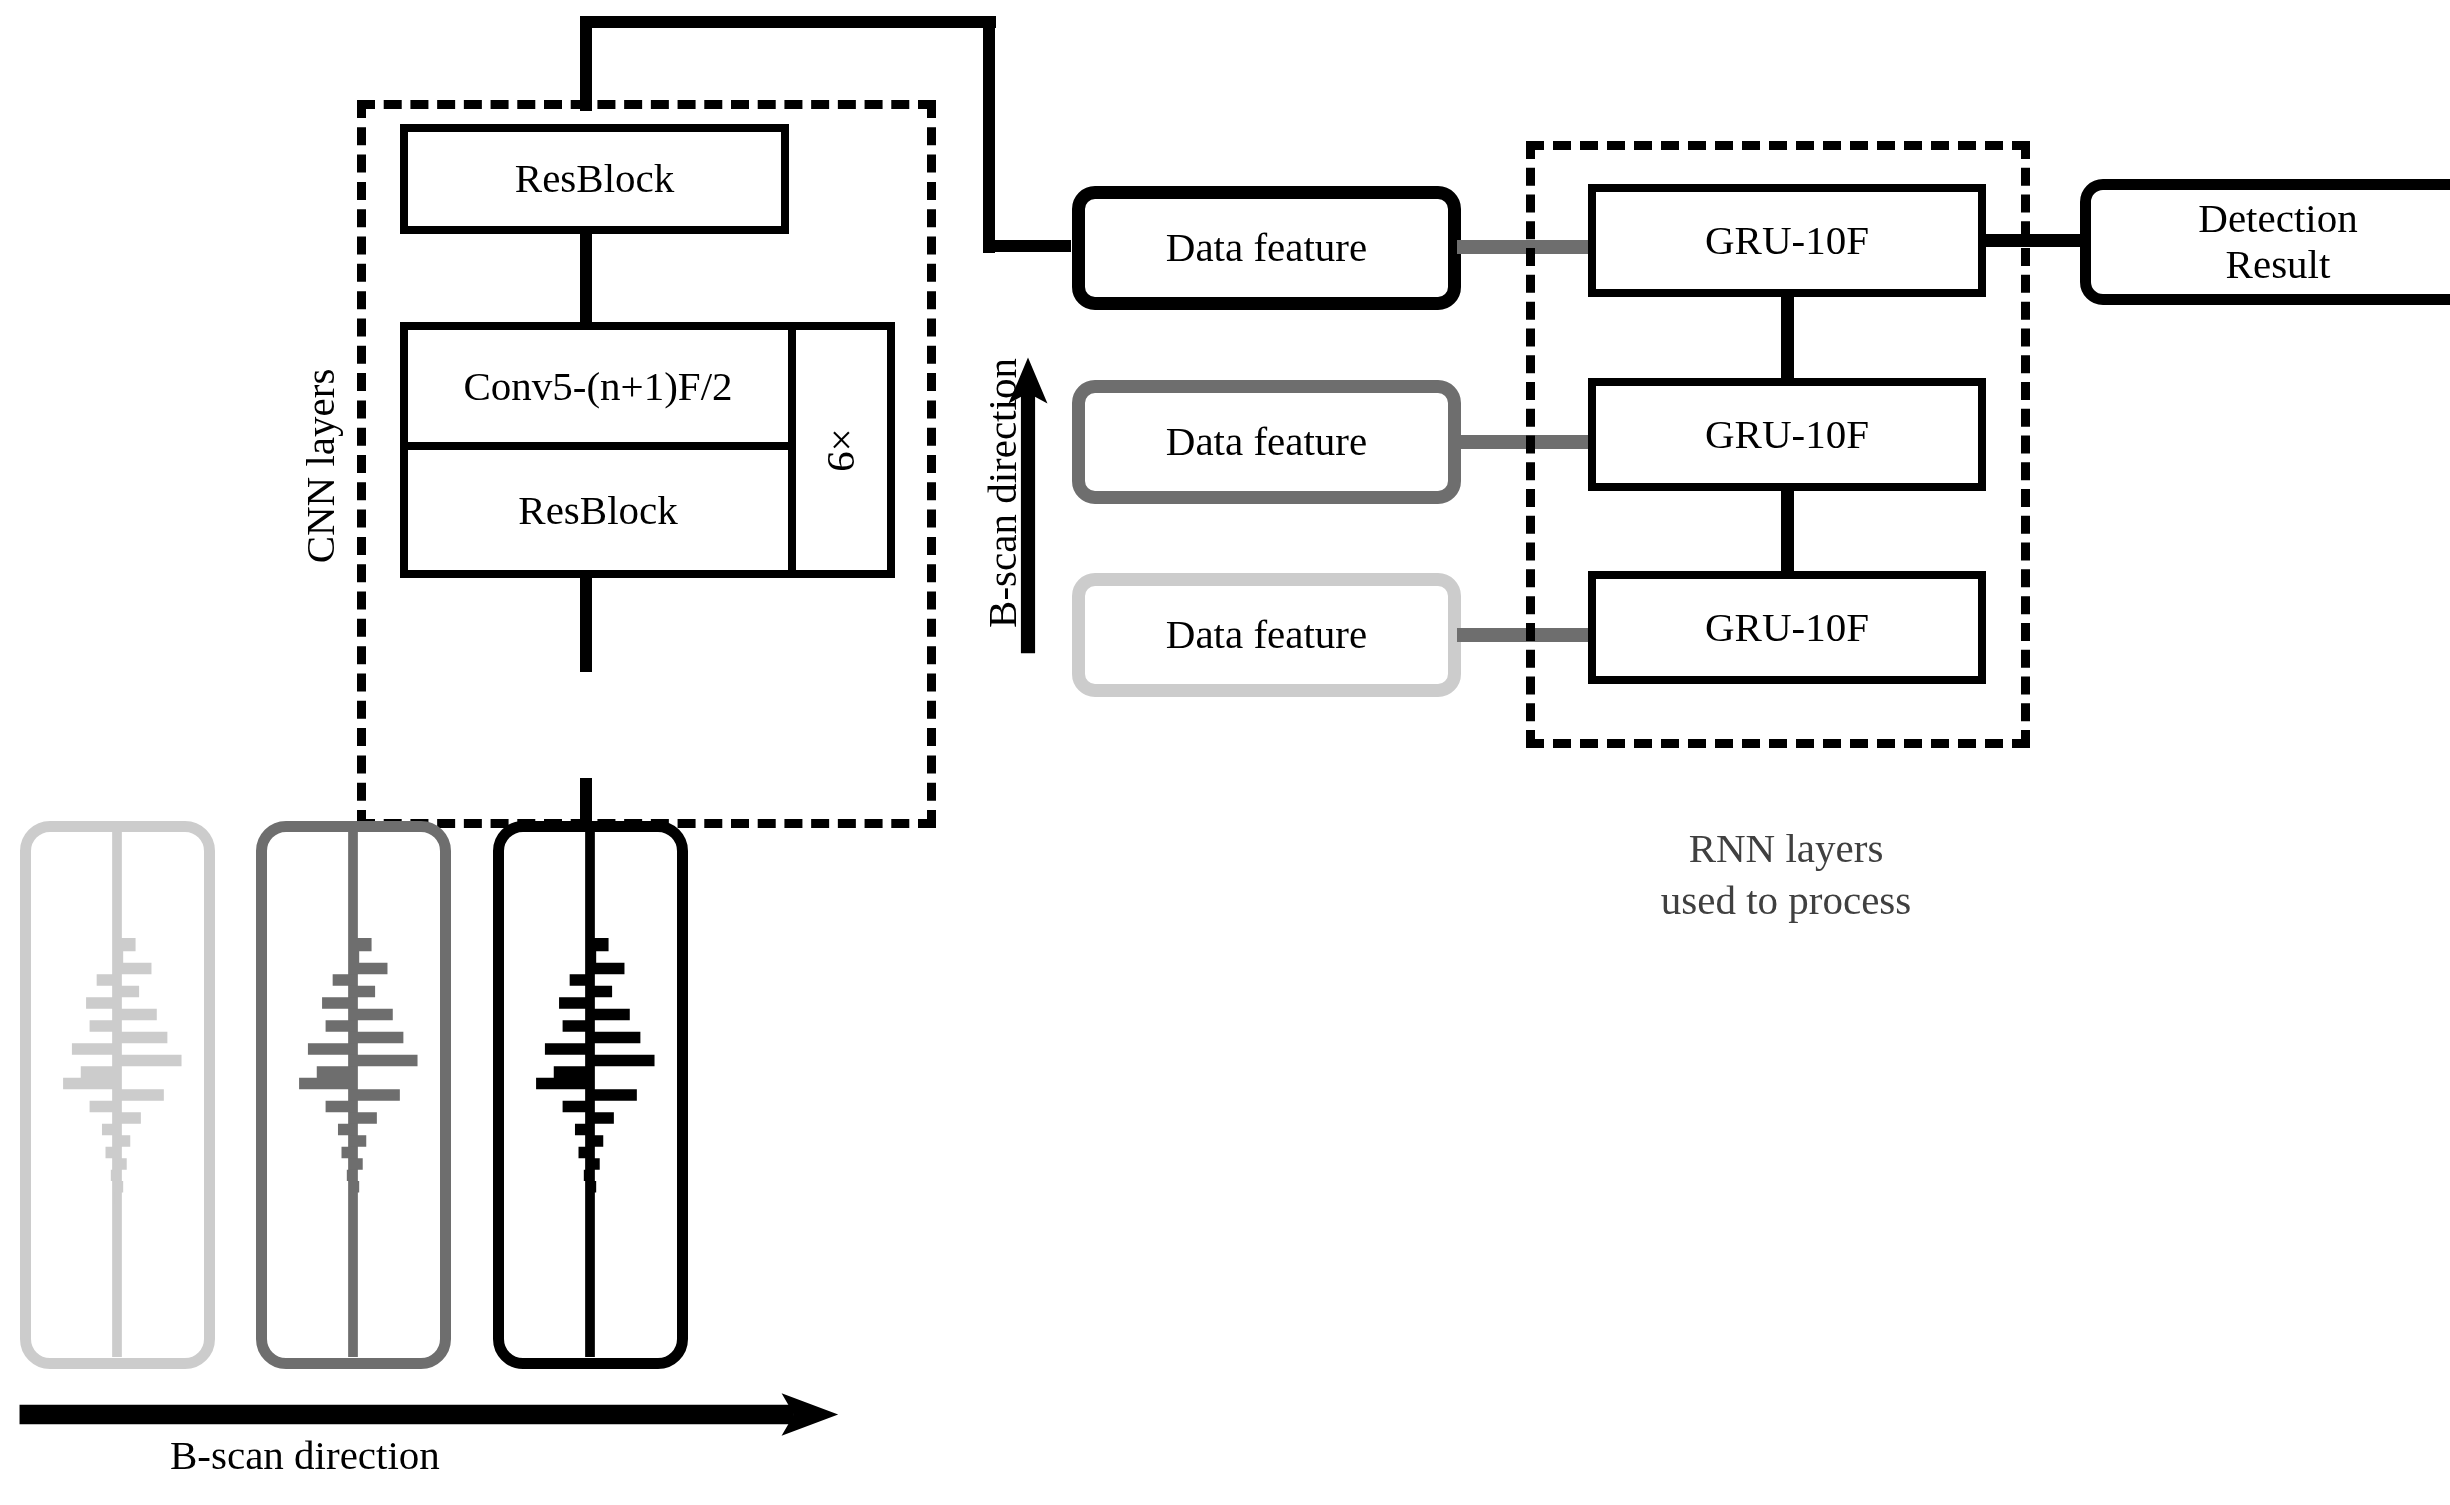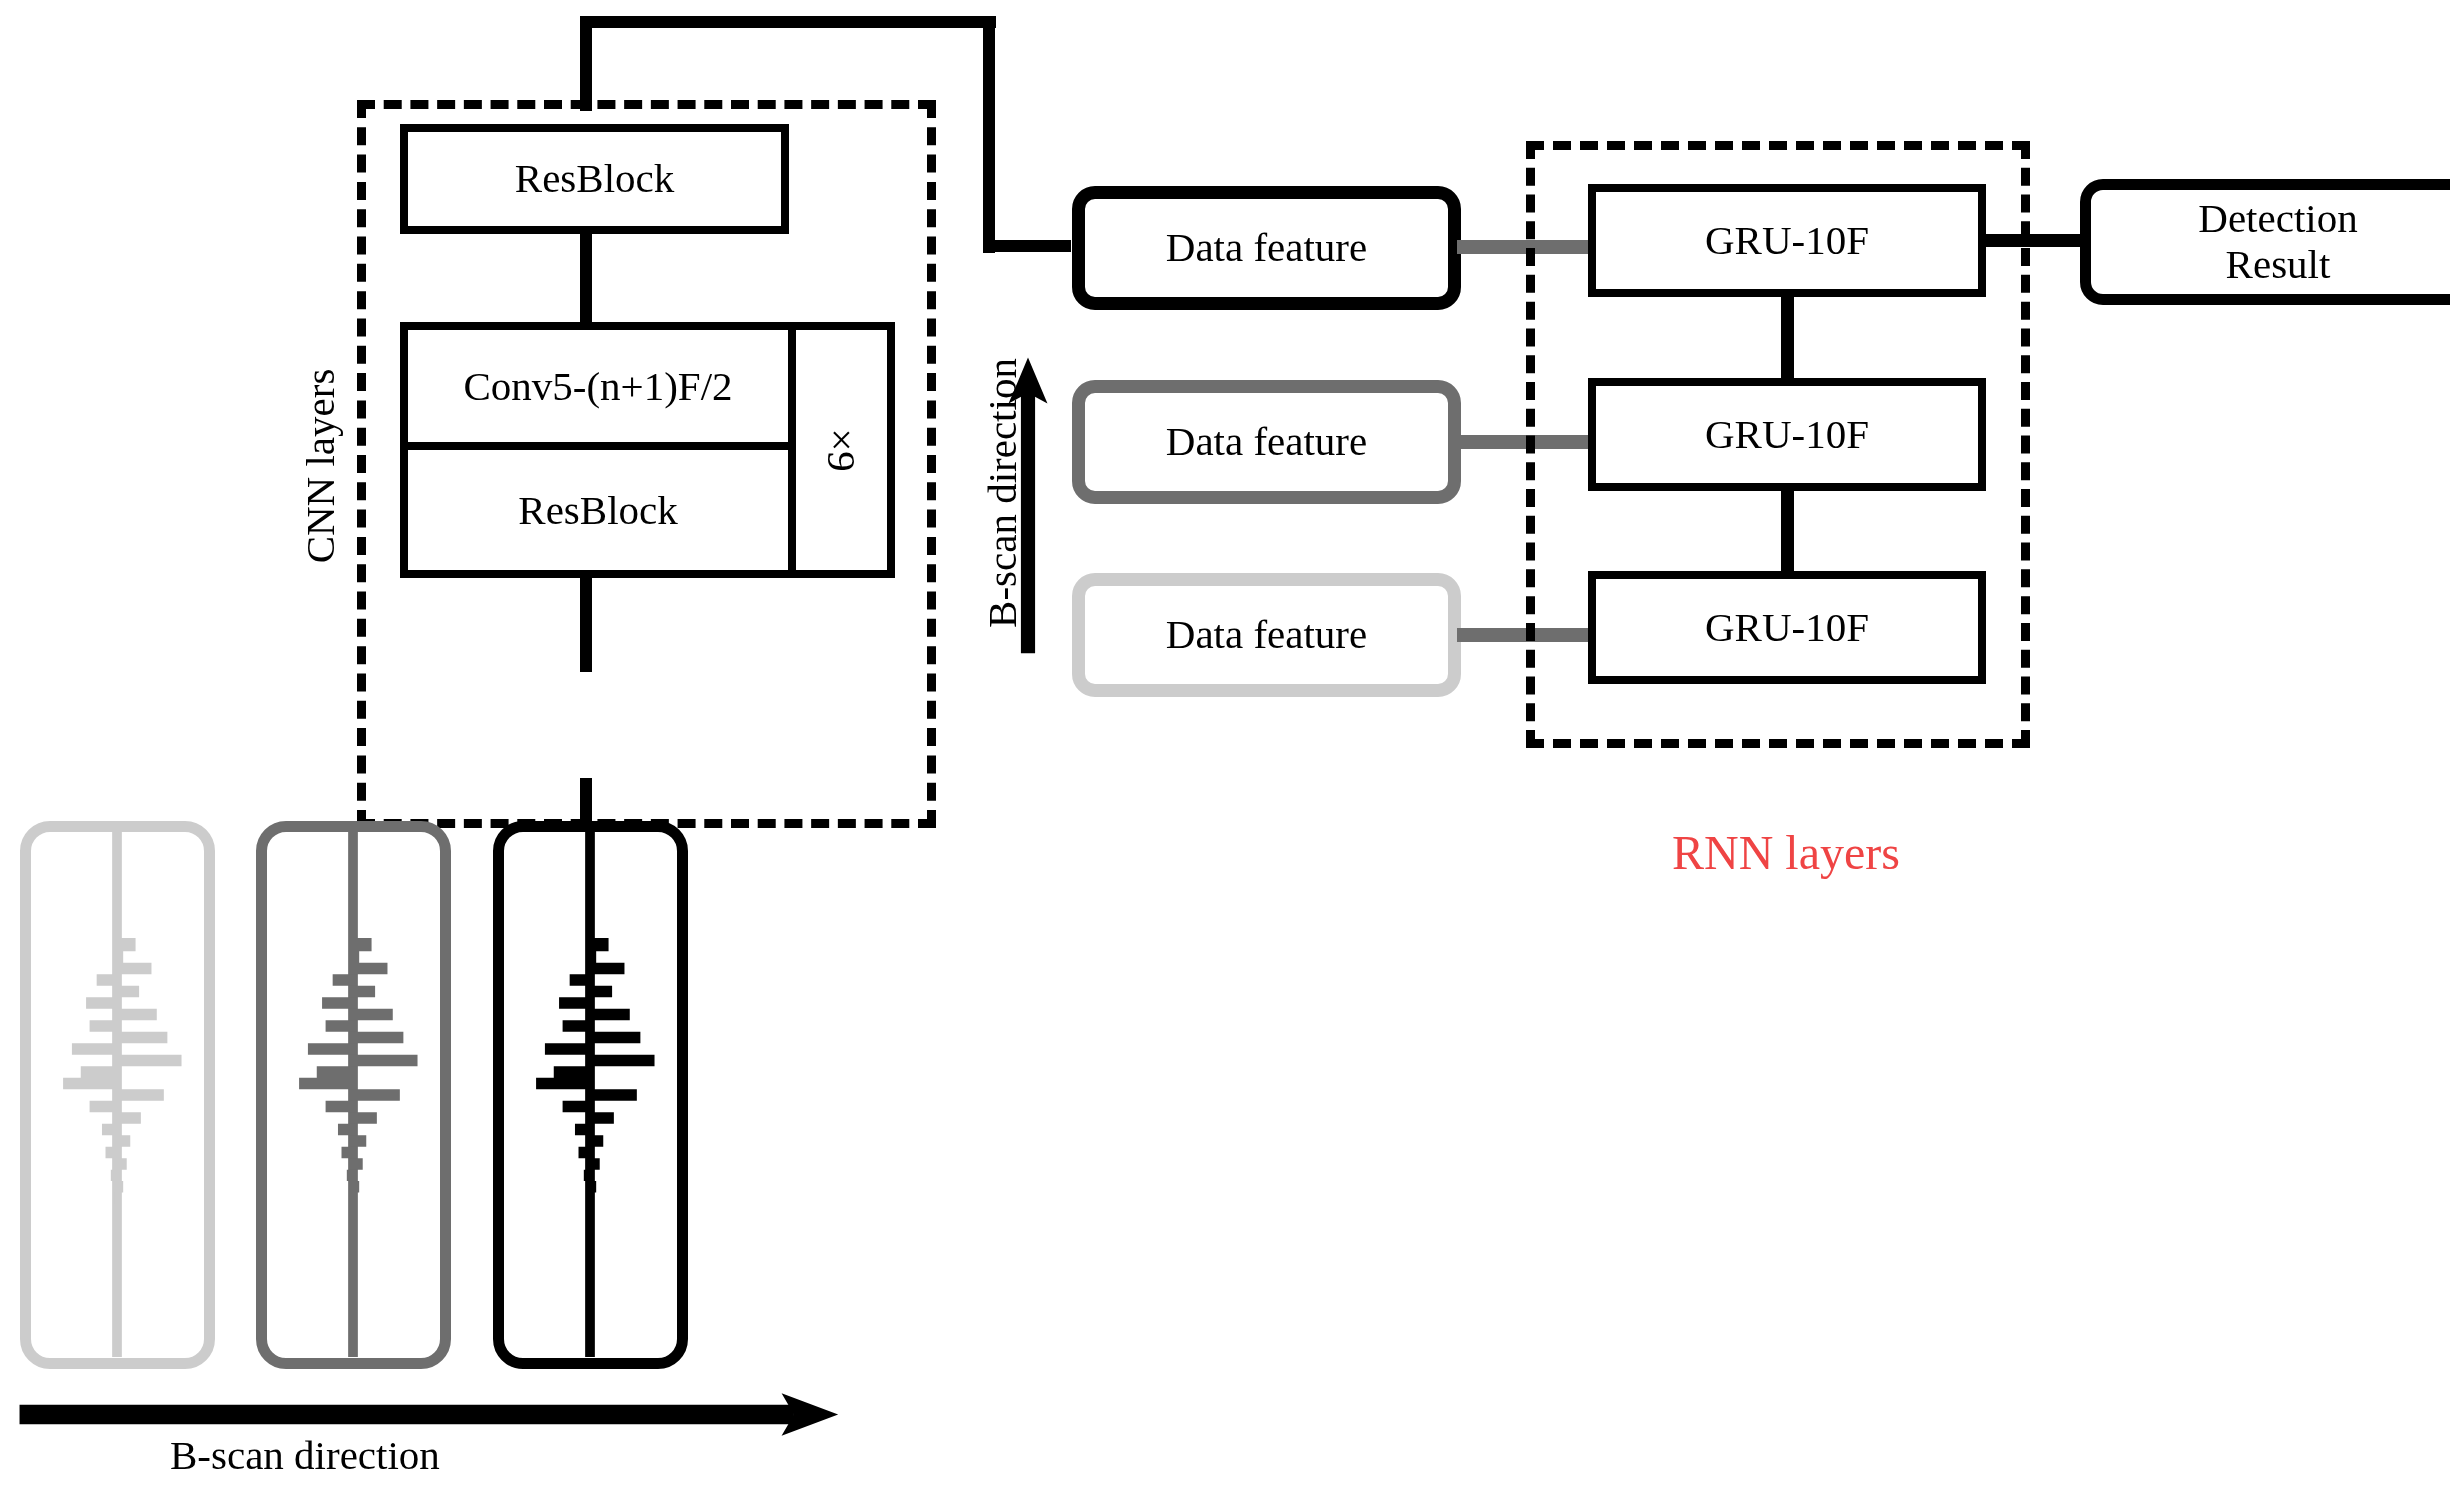--- a/index.html
+++ b/index.html
@@ -102,24 +102,24 @@
 
   
   .freetext{
     position:absolute;
     font-size:41px;
     color:#000;
     white-space:nowrap;
   }
   .caption{
     position:absolute;
-    font-size:48px;
+    font-size:41px;
     line-height:1.28;
     text-align:center;
-    color:#ef4444;
+    color:#404040;
   }
 </style>
 </head>
 <body>
 
 <div id="stage">
 
   <div class="seg" style="left:580px; top:16px; width:12.4px; height:95px;"></div>
 
   <div class="seg" style="left:580px; top:16px; width:416px; height:12.4px;"></div>
@@ -202,20 +202,21 @@
 
   <div class="seg" style="left:1982px; top:234px; width:106px; height:13.3px;"></div>
 
   <div class="blk round" style="left:2080px; top:179px; width:396px; height:126px; border:11.5px solid #000000; font-size:41px; flex-direction:column;">
     <span class="lbl">Detection</span>
     <span class="lbl">Result</span>
   </div>
 
   <div class="caption" style="left:1556px; top:822px; width:460px;">
     <div>RNN layers</div>
+    <div>used to process</div>
   </div>
 
   <div class="ascan" style="left:19.5px; top:821px; width:195px; height:548px; border:11.5px solid #cccccc;">
     <svg width="172" height="525" viewBox="0 0 194 594">
       <path d="M97 0 L97 594" stroke="#cccccc" stroke-width="11" fill="none"></path>
       <path d="M97 120
                L118 120 L118 135 L104 135 L104 148 L136 148 L136 161 L74 161
                L74 174 L122 174 L122 187 L62 187 L62 200 L142 200 L142 213 L66 213
                L66 226 L154 226 L154 239 L46 239 L46 252 L170 252 L170 265 L56 265
                L56 278 L36 278 L36 291 L150 291 L150 304 L66 304 L66 317 L124 317

